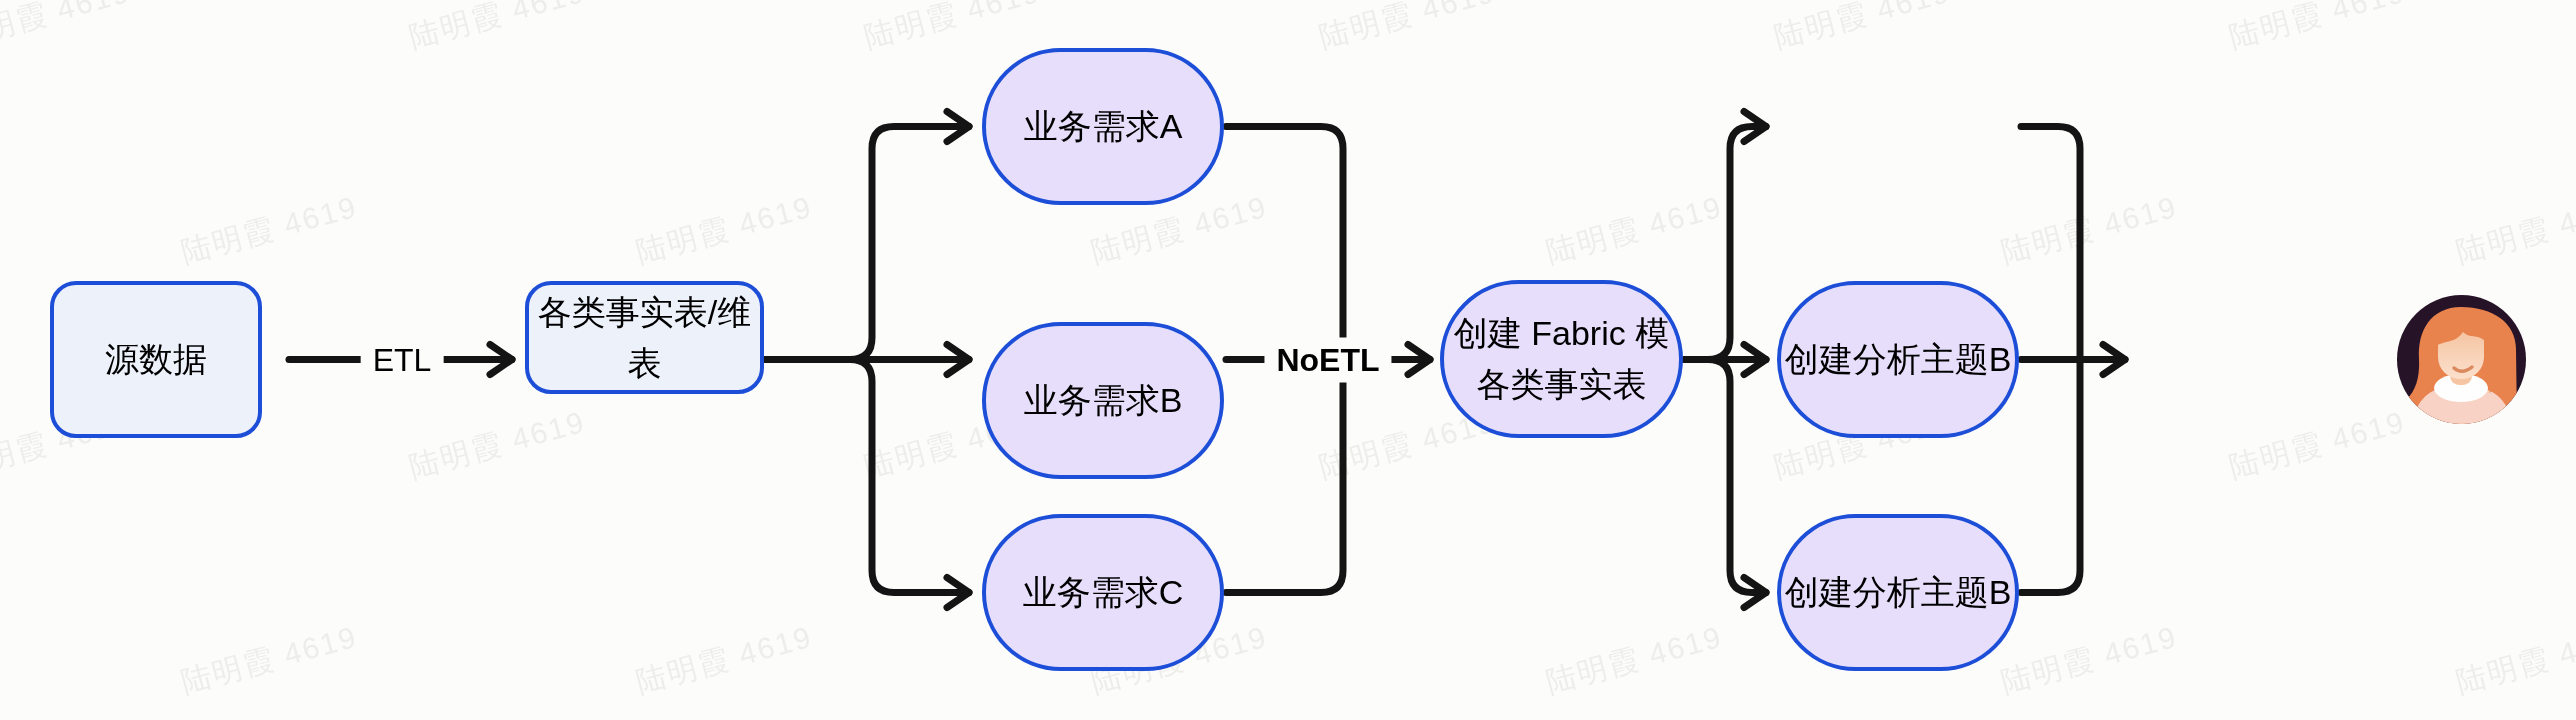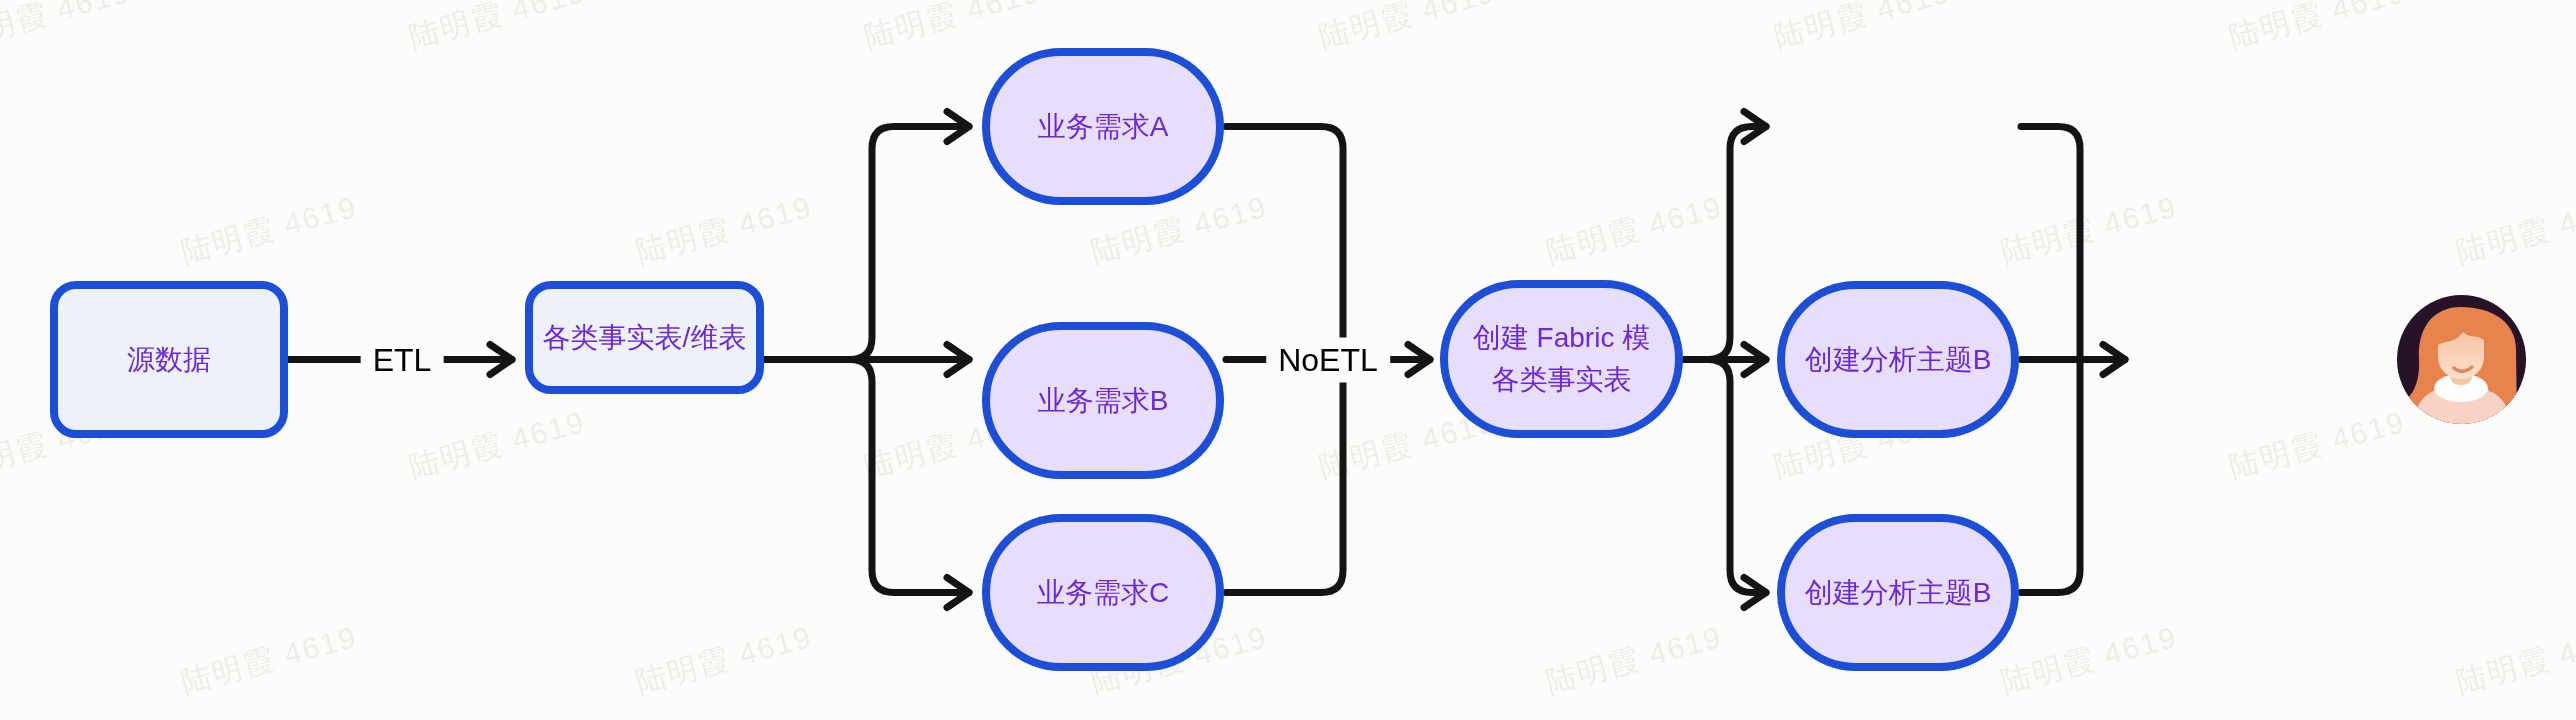--- a/index.html
+++ b/index.html
@@ -12,21 +12,21 @@
   .wm{
     position:absolute;font-size:30px;letter-spacing:2px;white-space:nowrap;
     transform:rotate(-15deg);transform-origin:left center;user-select:none;
   }
   
   svg.edges{position:absolute;left:0;top:0;z-index:1;}
   
   .node{
     position:absolute;box-sizing:border-box;display:flex;flex-direction:column;
     align-items:center;justify-content:center;text-align:center;
-    border:8px solid #1d4ed8;color:#6d28d9;font-size:28px;line-height:1.5;z-index:2;
+    border:4px solid #1d4ed8;color:#000000;font-size:34px;line-height:1.5;z-index:2;
   }
   .box{background:#edf1fa;border-radius:26px;}
   .pill{background:#e6defa;border-radius:90px;}
   .edge-label{
     position:absolute;transform:translate(-50%,-50%);background:#fcfcfb;
     padding:4px 12px;font-size:32px;color:#000000;z-index:3;white-space:nowrap;
   }
   .avatar{position:absolute;left:2397px;top:295px;width:129px;height:129px;z-index:2;}
 </style>
 </head>
@@ -82,21 +82,21 @@
       <path d="M1685 359.5 H1766" marker-end="url(#arrow)"></path>
       <path d="M1685 359.5 H1708 Q1730 359.5 1730 337.5 V148.5 Q1730 126.5 1752 126.5 H1766" marker-end="url(#arrow)"></path>
       <path d="M1685 359.5 H1708 Q1730 359.5 1730 381.5 V570.5 Q1730 592.5 1752 592.5 H1766" marker-end="url(#arrow)"></path>
 
       <path d="M2021 126.5 H2058 Q2080 126.5 2080 148.5 V359.5"></path>
       <path d="M2021 592.5 H2058 Q2080 592.5 2080 570.5 V359.5"></path>
       <path d="M2021 359.5 H2125" marker-end="url(#arrow)"></path>
     </g>
   </svg>
 
-  <div class="node box" style="left:50px;top:281px;width:238px;height:157px;align-items:center;">
+  <div class="node box" style="left:50px;top:281px;width:212px;height:157px;align-items:center;">
     <div>源数据</div>
   </div>
 
   <div class="node box" style="left:525px;top:281px;width:239px;height:113px;">
     <div>各类事实表/维表</div>
   </div>
 
   <div class="node pill" style="left:982px;top:48px;width:242px;height:157px;">
     <div>业务需求A</div>
   </div>
@@ -118,21 +118,21 @@
   <div class="node pill" style="left:1777px;top:281px;width:242px;height:157px;">
     <div>创建分析主题B</div>
   </div>
 
   <div class="node pill" style="left:1777px;top:514px;width:242px;height:157px;">
     <div>创建分析主题B</div>
   </div>
 
 
   <div class="edge-label" style="left:402px;top:359.5px;">ETL</div>
-  <div class="edge-label" style="left:1328px;top:359.5px;">NoETL</div>
+  <div class="edge-label" style="left:1328px;top:359.5px;font-weight:bold;">NoETL</div>
 
   <svg class="avatar" viewBox="0 0 129 129">
     <defs>
       <clipPath id="avclip">
           <circle cx="64.5" cy="64.5" r="64.5"></circle>
         </clipPath>
       <linearGradient id="faceGrad" x1="0" y1="0" x2="0" y2="1">
         <stop offset="0" stop-color="#f3bd98"></stop>
         <stop offset="1" stop-color="#fce0cc"></stop>
       </linearGradient>

